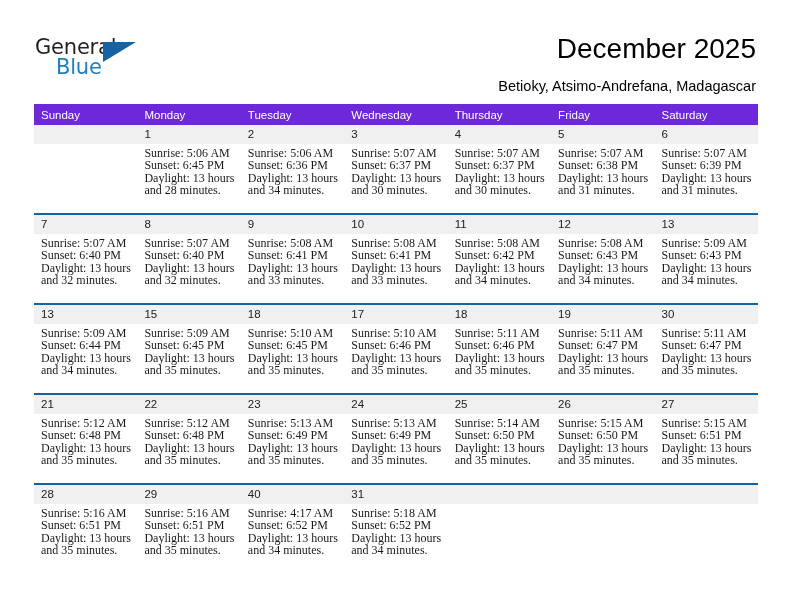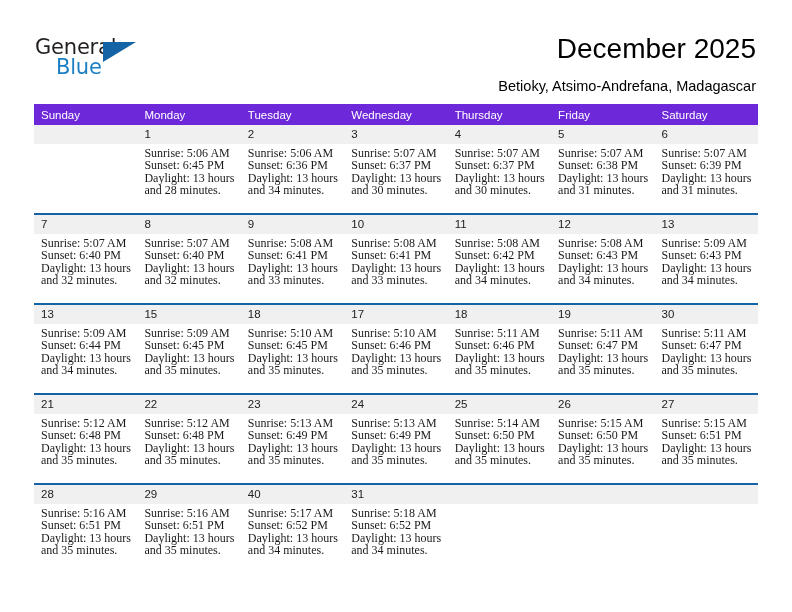--- a/index.html
+++ b/index.html
@@ -524,21 +524,21 @@
                 <div>Sunset: 6:51 PM</div>
                 <div>Daylight: 13 hours</div>
                 <div>and 35 minutes.</div>
               </div>
             </div>
           </td>
           <td>
             <div class="daycell">
               <div class="daynum">40</div>
               <div class="info">
-                <div>Sunrise: 5:17 AM</div>
+                <div>Sunrise: 4:17 AM</div>
                 <div>Sunset: 6:52 PM</div>
                 <div>Daylight: 13 hours</div>
                 <div>and 34 minutes.</div>
               </div>
             </div>
           </td>
           <td>
             <div class="daycell">
               <div class="daynum">31</div>
               <div class="info">

